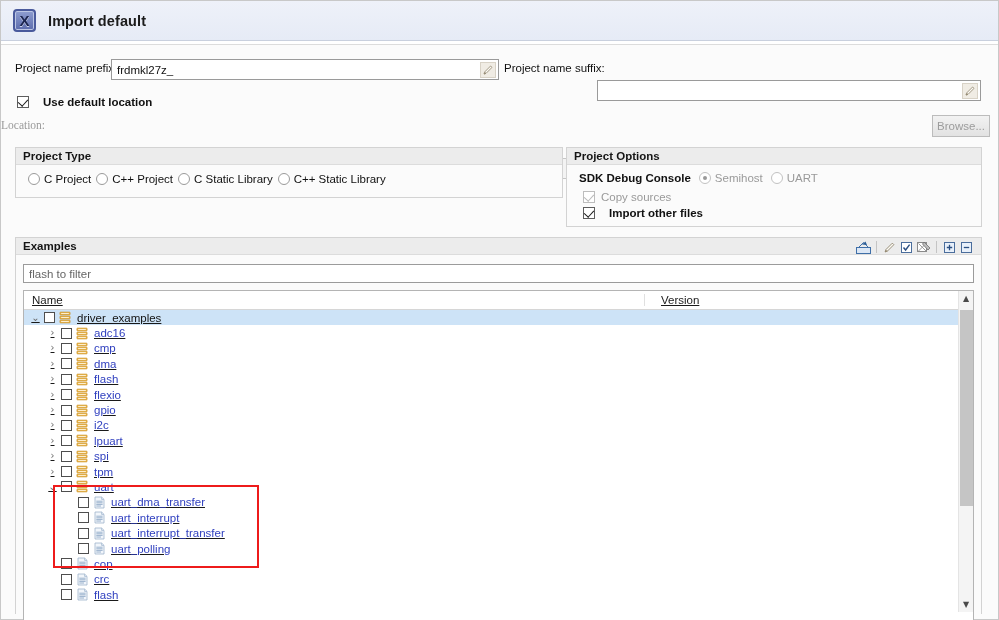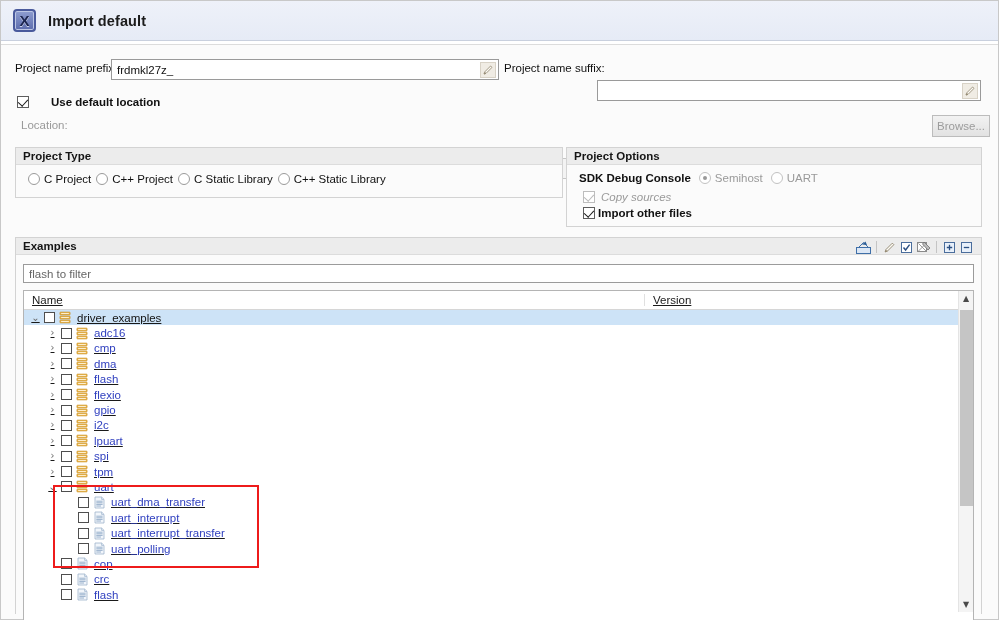--- a/index.html
+++ b/index.html
@@ -197,21 +197,21 @@
   .tree-head {
     position: relative;
     height: 19px;
     background: #ffffff;
     border-bottom: 1px solid #d6d6d6;
     display: flex; align-items: center;
     font-size: 11.5px;
     color: #1a1a1a;
   }
   .th-name { padding-left: 8px; width: 620px; }
-  .th-ver  { padding-left: 8px; border-left: 1px solid #e0e0e0; flex: 1; }
+  .th-ver  { padding-left: 16px; border-left: 1px solid #e0e0e0; flex: 1; }
 
   .tree-body {
     position: relative;
     height: 296px;
     overflow: hidden;
   }
   .trow {
     height: 15.4px;
     display: flex; align-items: center;
     font-size: 11.5px;
@@ -301,26 +301,26 @@
     <div class="textfield" style="left:596px; top:13px; width:384px;">
       <span></span>
       <span class="pencil">
         <svg width="12" height="12" viewBox="0 0 12 12">
           <path d="M2 10 L4 9.4 L10 3.4 L8.6 2 L2.6 8 Z" fill="#fdfbf5" stroke="#8a7f68" stroke-width="0.8"></path>
           <path d="M2 10 L4 9.4 L3.2 8.6 Z" fill="#d8cdb4" stroke="#8a7f68" stroke-width="0.6"></path>
         </svg>
       </span>
     </div>
 
-    <div class="row" style="left:16px; top:50px; gap:22px;">
+    <div class="row" style="left:16px; top:50px; gap:14px;">
       <span class="cb checked"></span>
       <span class="lbl" style="font-weight:bold;">Use default location</span>
     </div>
 
-    <div class="row" style="left:20px; top:73px;">
+    <div class="row" style="left:0; top:73px;font-family:Liberation Serif, serif;">
       <div class="lbl dim">Location:</div>
     </div>
     <div class="textfield readonly" style="left:64px; top:70px; width:864px;">
       <span>C:\Workspace_10_2\Kinetis\KL27\frdmkl27z_</span>
     </div>
     <div class="btn" style="position:absolute; left:931px; top:69px; width:50px;">Browse...</div>
 
     <div class="group" style="left:14px; top:101px; width:548px; height:51px;">
       <div class="group-hdr">Project Type</div>
       <div style="position:absolute; left:12px; top:25px; display:flex; align-items:center; gap:5px;">
@@ -351,26 +351,26 @@
         <span style="display:flex;align-items:center;gap:4px;">
           <span class="rb dim selected"></span>
           <span class="lbl dim">Semihost</span>
         </span>
         <span style="display:flex;align-items:center;gap:4px;">
           <span class="rb dim"></span>
           <span class="lbl dim">UART</span>
         </span>
       </div>
 
-      <div style="position:absolute; left:16px; top:43px; display:flex; align-items:flex-start; gap:6px;font-style:italic;">
+      <div style="position:absolute; left:16px; top:43px; display:flex; align-items:flex-start; gap:6px;">
         <span class="cb dim checked"></span>
         <span class="lbl dim">Copy sources</span>
       </div>
 
-      <div style="position:absolute; left:16px; top:59px; display:flex; align-items:center; gap:3px;">
+      <div style="position:absolute; left:16px; top:59px; display:flex; align-items:center; gap:14px;">
         <span class="cb checked"></span>
         <span class="lbl" style="font-weight:bold;">Import other files</span>
       </div>
     </div>
 
     <div class="group" style="left:14px; top:191px; width:967px; height:377px; border-bottom:none;">
       <div class="group-hdr" style="position:relative;">
         <span>Examples</span>
 
         <div class="toolbar">

